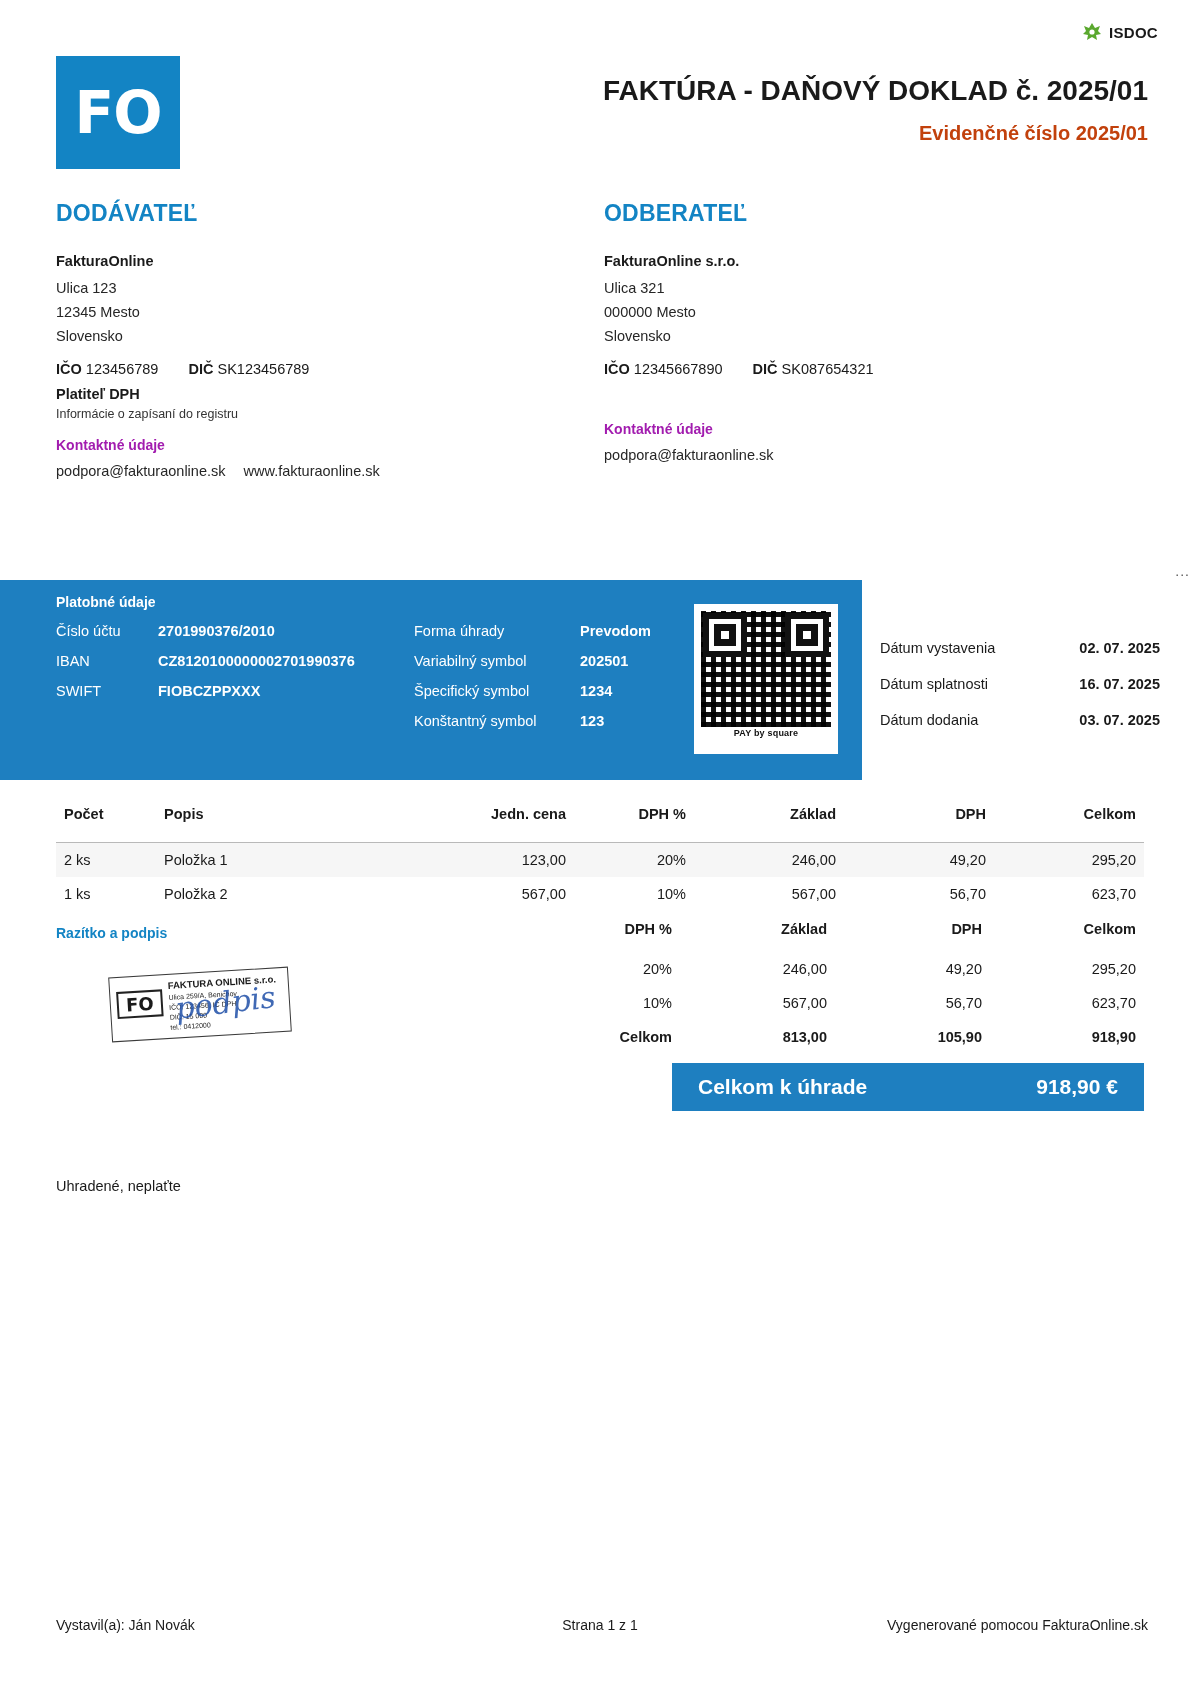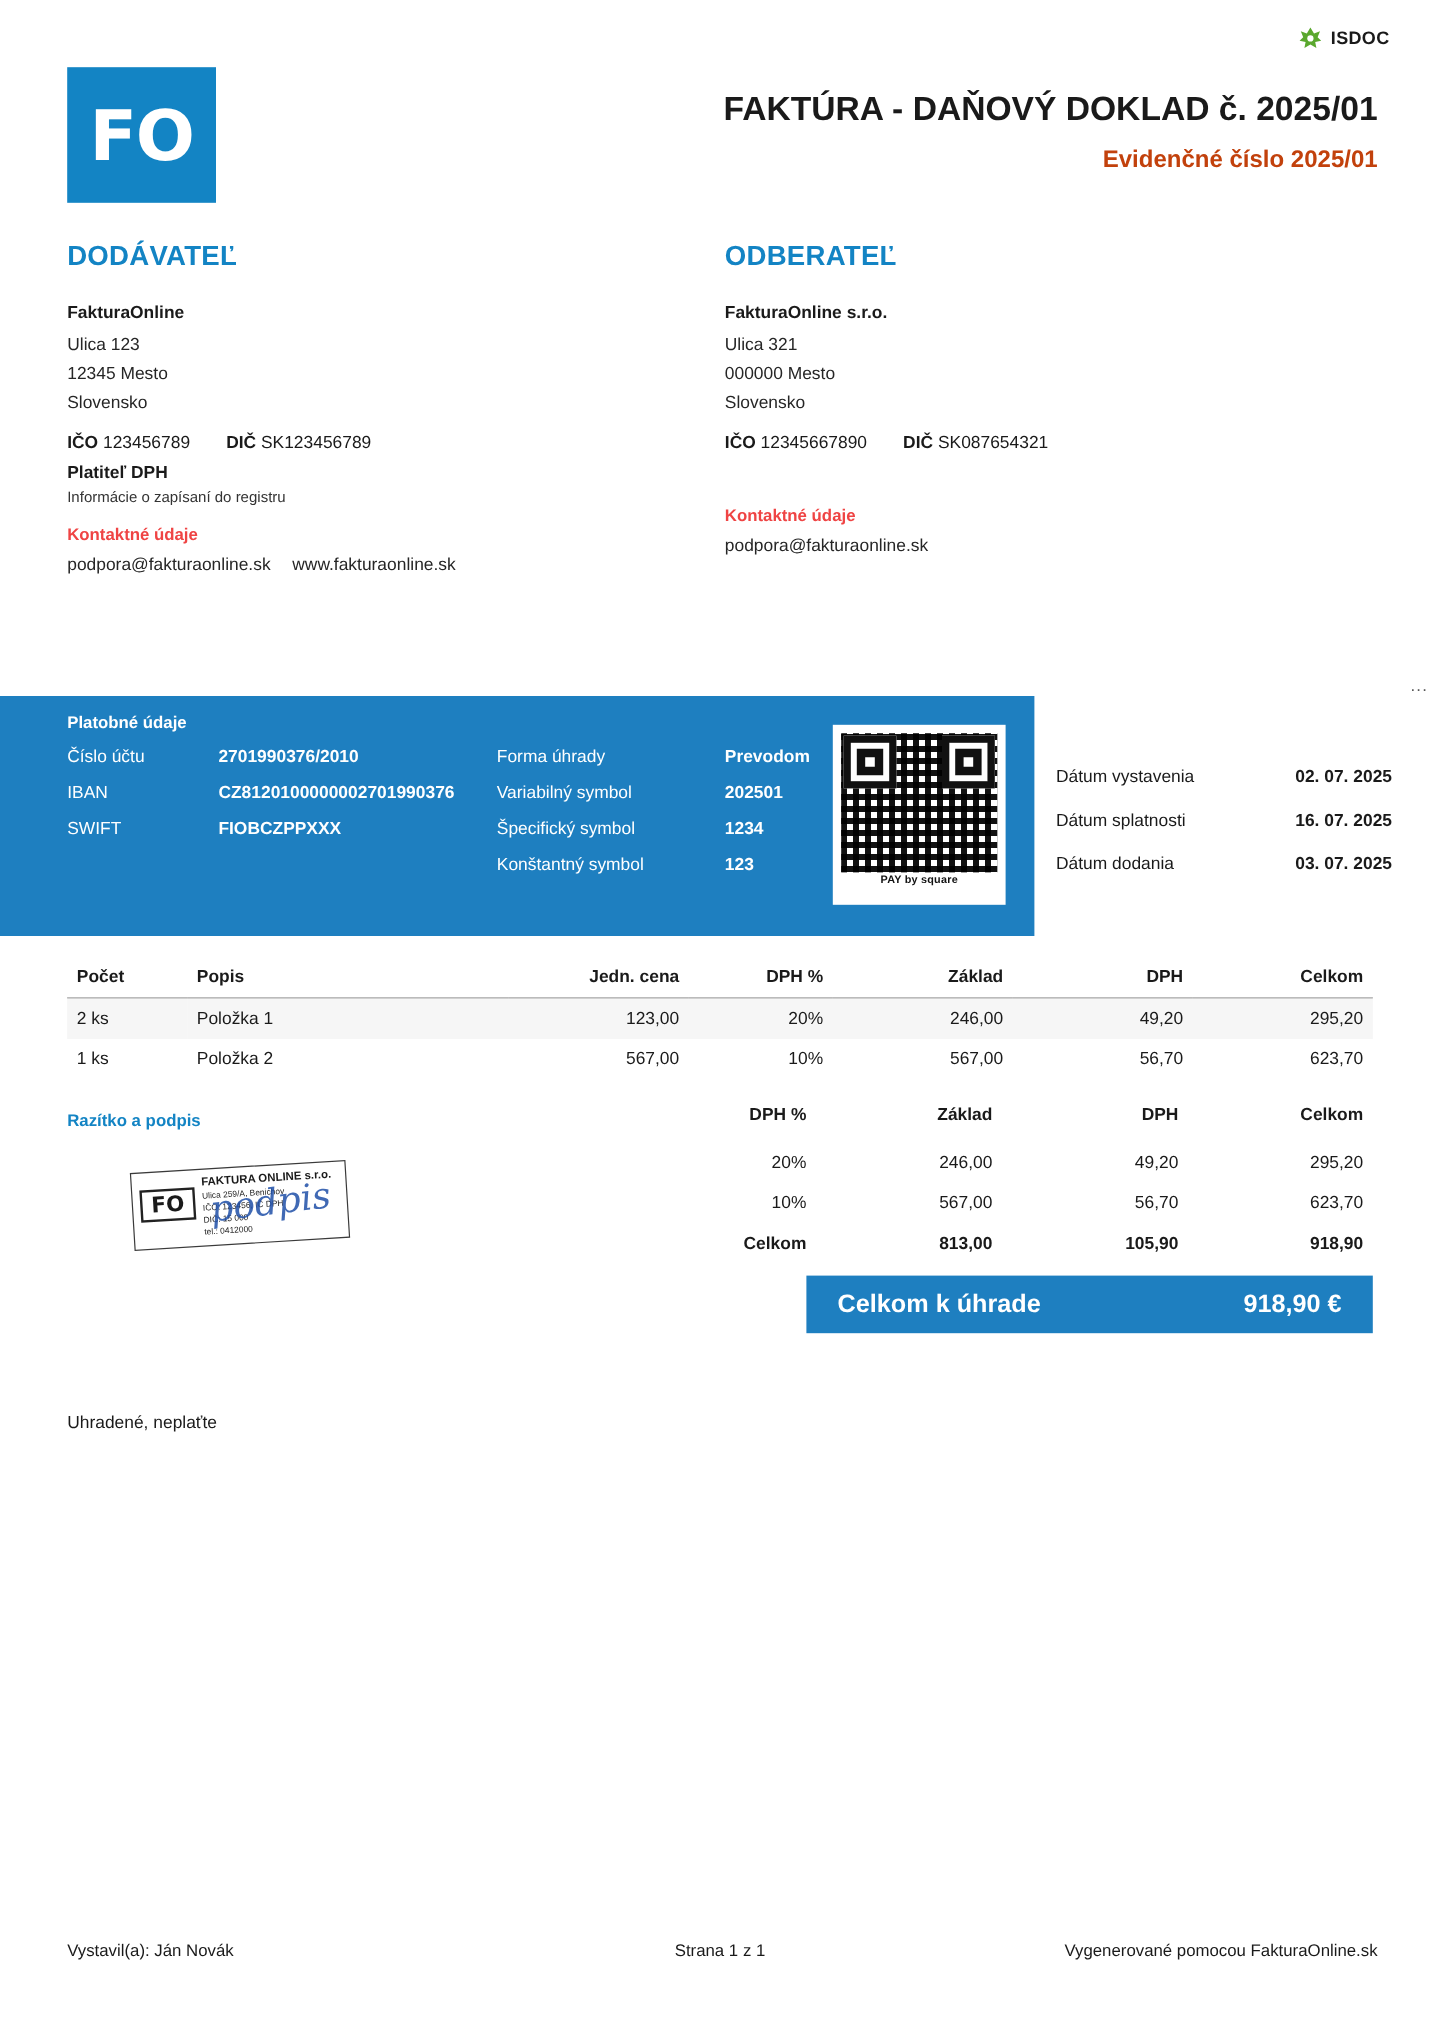--- a/index.html
+++ b/index.html
@@ -118,21 +118,21 @@
     font-weight: bold;
     font-size: 14.5px;
     margin-top: 9px;
   }
   .registry-note {
     font-size: 12.5px;
     color: #333;
     margin-top: 5px;
   }
   .contact-heading {
-    color: #ef4444;
+    color: #a21caf;
     font-weight: bold;
     font-size: 14px;
     margin-top: 16px;
   }
   .contact-line {
     font-size: 14.5px;
     margin-top: 10px;
     color: #262626;
   }
   .contact-line .gap2 { display: inline-block; width: 10px; }
@@ -161,21 +161,20 @@
     font-size: 14px;
     font-weight: bold;
   }
   .pay-col1 { position: absolute; left: 56px; top: 44px; width: 320px; }
   .pay-col2 { position: absolute; left: 414px; top: 44px; width: 250px; }
   .pay-row {
     display: flex;
     margin-bottom: 14px;
     font-size: 14.5px;
     line-height: 1.1;
-    gap: 24px;
   }
   .pay-row .k { width: 102px; flex: none; font-weight: normal; }
   .pay-col2 .pay-row .k { width: 166px; }
   .pay-row .v { font-weight: bold; }
   .qr-wrap {
     position: absolute;
     left: 694px; top: 24px;
     width: 144px; height: 150px;
     background: #fff;
     padding: 7px 7px 0 7px;
@@ -227,21 +226,21 @@
   
   .items {
     position: absolute;
     left: 56px; top: 800px;
     width: 1088px;
     border-collapse: collapse;
     font-size: 14.5px;
   }
   .items th {
     font-weight: bold;
-    padding: 6px 8px 9px 8px;
+    padding: 6px 8px 20px 8px;
     border-bottom: 1px solid #b9b9b9;
     text-align: right;
     white-space: nowrap;
   }
   .items th.l, .items td.l { text-align: left; }
   .items td {
     padding: 9px 8px;
     text-align: right;
     white-space: nowrap;
   }

